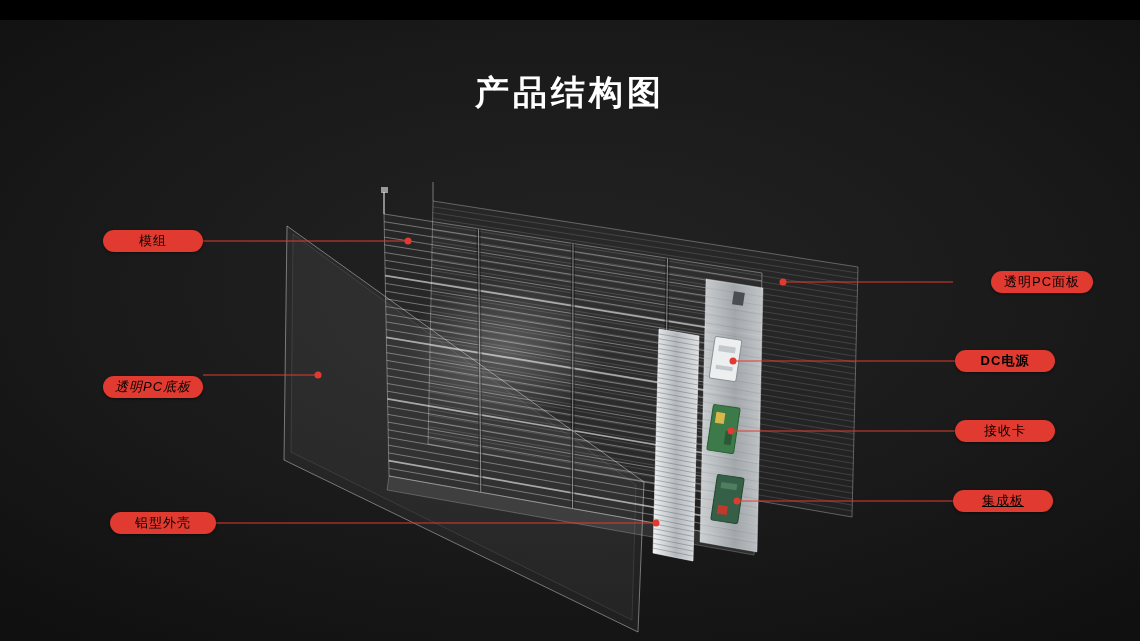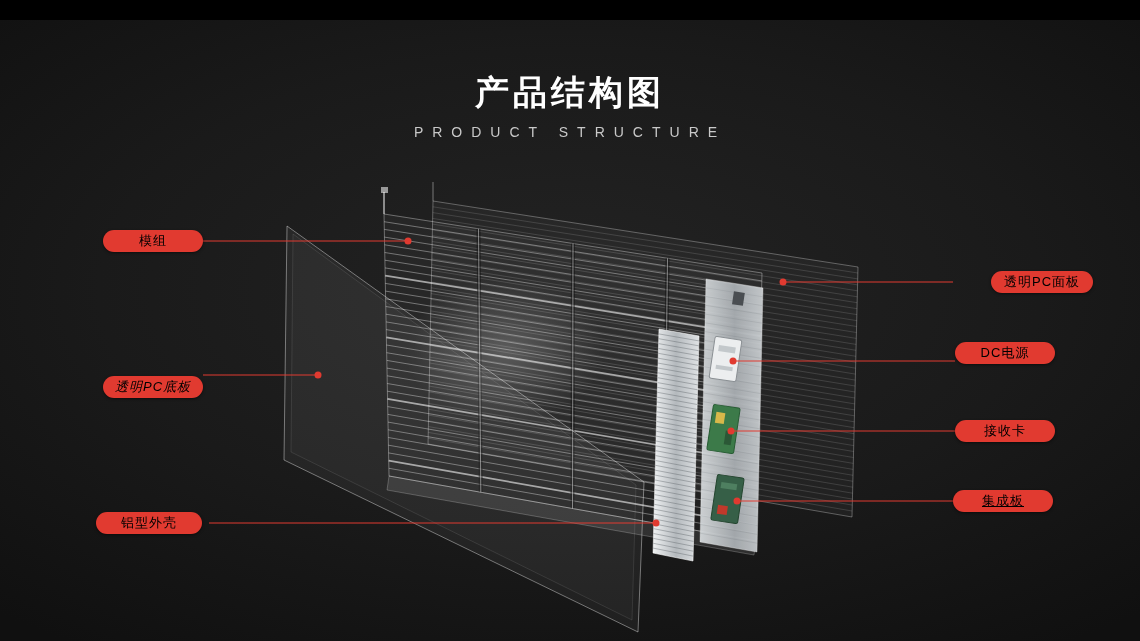--- a/index.html
+++ b/index.html
@@ -26,21 +26,20 @@
   }
   svg .lead{stroke:var(--accent,#e13a30);stroke-width:1;}
   svg .dot{fill:var(--accent,#e13a30);}
 </style>
 </head>
 <body>
 
 <div class="stage">
 
   <div class="title">产品结构图</div>
-  <div class="subtitle">PRODUCT STRUCTURE</div>
 
   <svg id="scene" width="1140" height="641" viewBox="0 0 1140 641" style="position:absolute;left:0;top:0;">
     <defs>
       <linearGradient id="silver" x1="0" y1="0" x2="1" y2="0">
         <stop offset="0" stop-color="#f0f2f3"></stop>
         <stop offset="0.5" stop-color="#b4b9bd"></stop>
         <stop offset="1" stop-color="#dfe2e4"></stop>
       </linearGradient>
       <linearGradient id="silver2" x1="0" y1="0" x2="1" y2="0">
         <stop offset="0" stop-color="#d6dadc"></stop>
@@ -278,20 +277,20 @@
       <line class="lead" x1="731" y1="411" x2="955" y2="411"></line>
       <circle class="dot" cx="731" cy="411" r="3.5"></circle>
 
       <line class="lead" x1="737" y1="481" x2="953" y2="481"></line>
       <circle class="dot" cx="737" cy="481" r="3.5"></circle>
     </g>
   </svg>
 
   <div class="pill" style="left:103px;top:210px;">模组</div>
   <div class="pill" style="left:103px;top:356px;font-style:italic;">透明PC底板</div>
-  <div class="pill" style="left:96px;top:492px;width:106px;">铝型外壳</div>
+  <div class="pill" style="left:110px;top:492px;width:106px;">铝型外壳</div>
 
   <div class="pill" style="left:991px;top:251px;width:102px;">透明PC面板</div>
-  <div class="pill" style="left:955px;top:322px;">DC电源</div>
+  <div class="pill" style="left:955px;top:330px;font-weight:bold;">DC电源</div>
   <div class="pill" style="left:955px;top:400px;">接收卡</div>
   <div class="pill" style="left:953px;top:470px;text-decoration:underline;">集成板</div>
 
 </div>
 
 </body></html>

